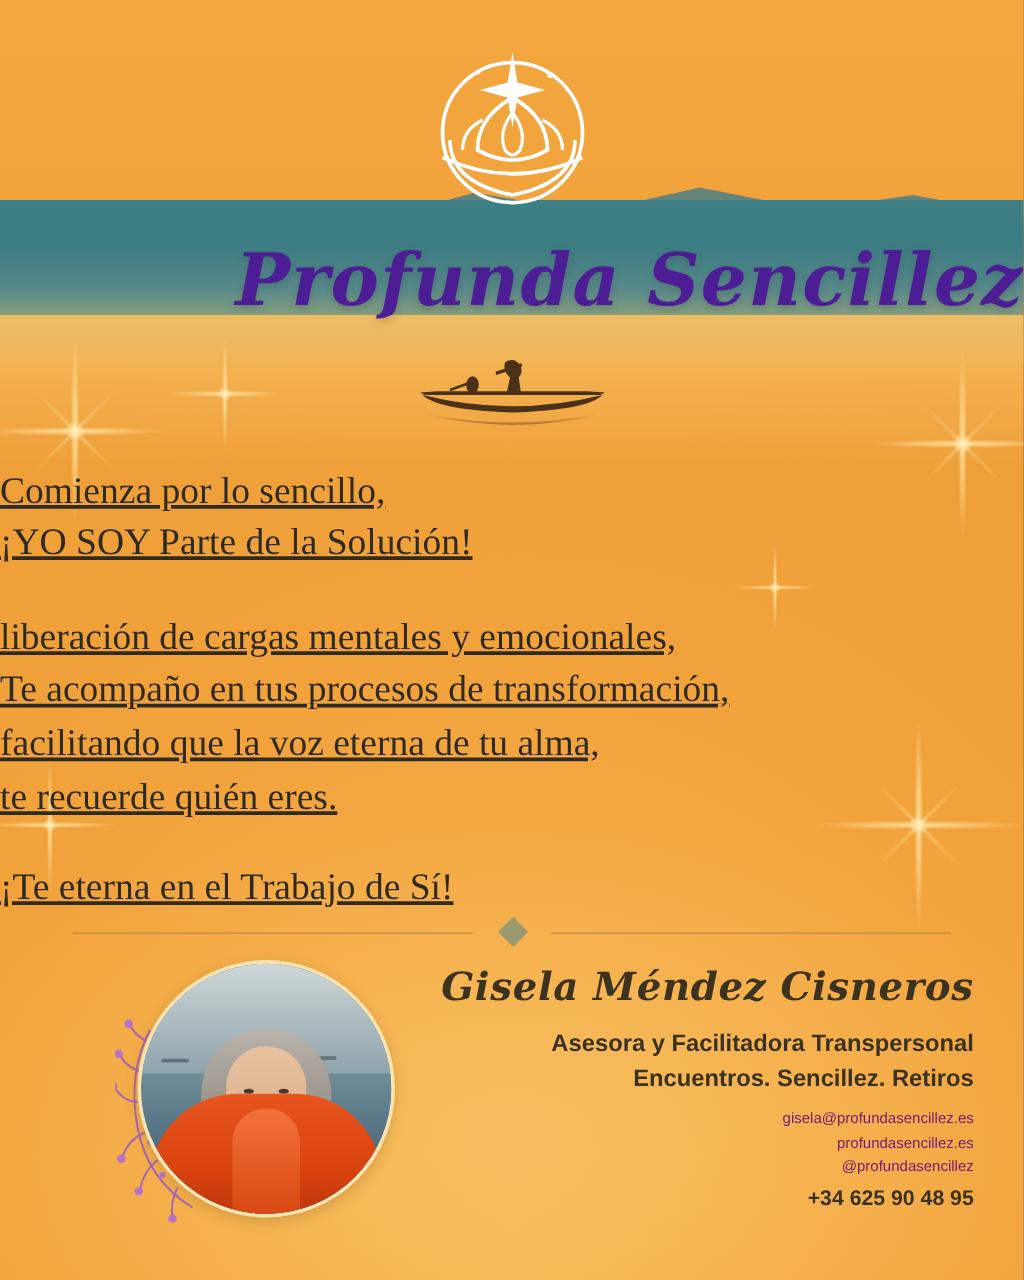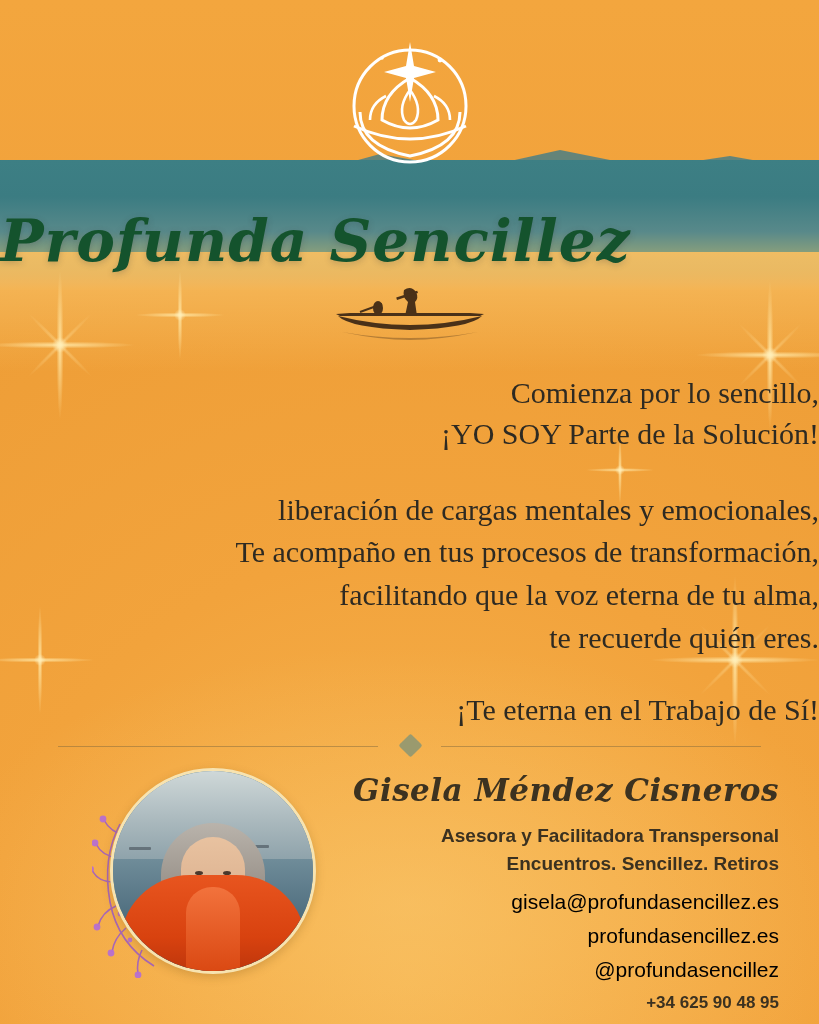--- a/index.html
+++ b/index.html
@@ -104,49 +104,49 @@
     transform: translateX(-50%);
     width: 160px;
     height: 150px;
   }
 
   
   .brand-title {
     position: absolute;
     left: 0; right: 0;
     top: 190px;
-    text-align: left;
-    color: #14532d;
+    text-align: right;
+    color: #4c1d95;
     font-family: "DejaVu Serif", serif;
     font-style: italic;
     font-size: 58px;
     font-weight: 700;
     letter-spacing: 1px;
     text-shadow: 0 2px 6px rgba(60,60,60,0.25);
-    margin-top: 17px;
   }
 
   
   .boat {
     position: absolute;
     left: 50%;
     top: 282px;
     transform: translateX(-50%);
     width: 180px;
     height: 70px;
   }
 
   
   .message {
     position: absolute;
     left: 0; right: 0;
     top: 372px;
-    text-align: right;
+    text-align: left;
     color: #2f2a22;
     font-family: "Liberation Serif", serif;
+    text-decoration: underline;
   }
   .msg-lead {
     font-size: 30px;
     line-height: 1.38;
     color: #2e2a22;
   }
   .msg-body {
     margin-top: 34px;
     font-size: 30px;
     line-height: 1.42;
@@ -285,22 +285,22 @@
     margin-top: 14px;
     font-family: "Liberation Sans", sans-serif;
     font-size: 19px;
     font-weight: 700;
     color: #3b3120;
     line-height: 1.45;
   }
   .sig-contact {
     margin-top: 8px;
     font-family: "Liberation Sans", sans-serif;
-    font-size: 21px;
-    color: #000000;
+    font-size: 12px;
+    color: #701a75;
     line-height: 1.62;
   }
   .sig-phone {
     margin-top: 6px;
     font-family: "Liberation Sans", sans-serif;
     font-size: 17px;
     font-weight: 700;
     color: #3b3120;
   }
 </style>

